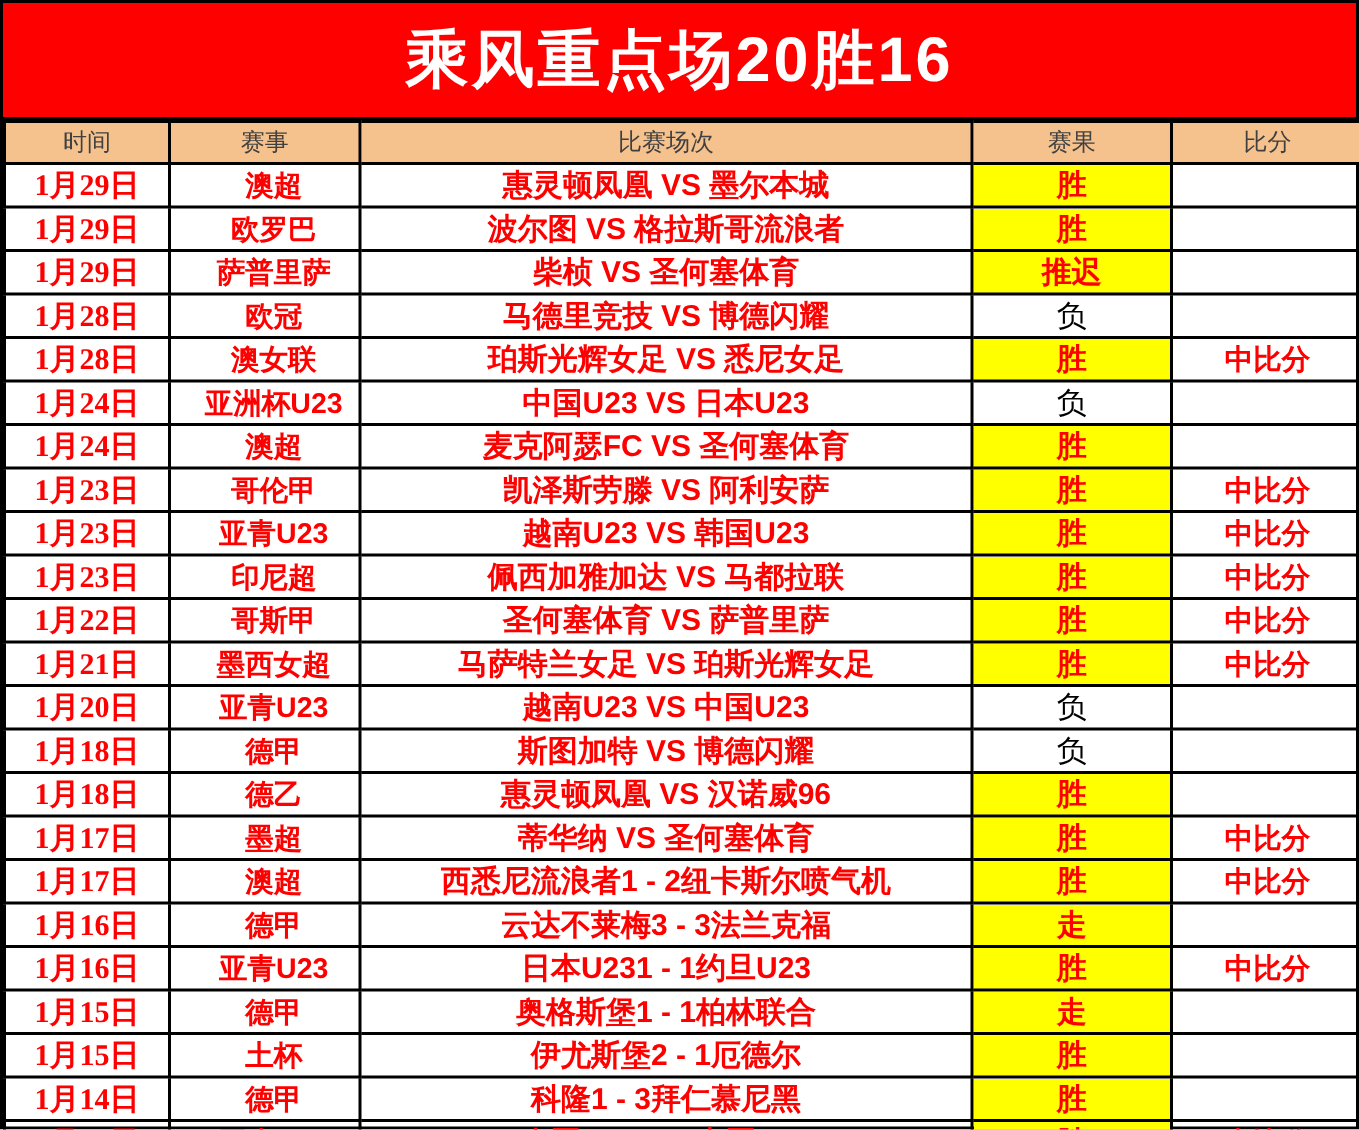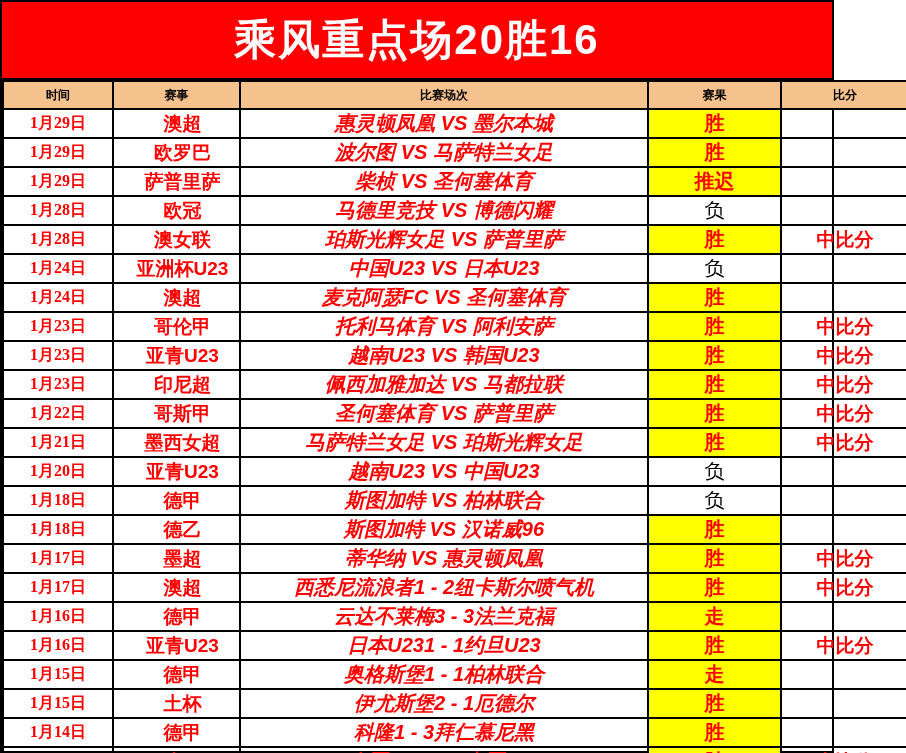--- a/index.html
+++ b/index.html
@@ -11,21 +11,21 @@
     --loss-text:#000000;
     --border:#000000;
   }
   *{margin:0;padding:0;box-sizing:border-box;}
   html,body{background:#ffffff;}
   body{
     width:906px;height:753px;overflow:hidden;
     font-family:"Liberation Sans", sans-serif;
   }
   .page{
-    width:834px;height:753px;
+    width:906px;height:753px;
     border:2px solid var(--border);
     background:#ffffff;
   }
   .title-band{
     height:78px;
     background:var(--banner-bg);
     border-bottom:2px solid var(--border);
     display:flex;align-items:center;justify-content:center;
   }
   .title-band .title-text{
@@ -42,41 +42,40 @@
   table.results th, table.results td{
     border:2px solid var(--border);
     text-align:center;
     vertical-align:middle;
     height:28px;
     overflow:hidden;
     white-space:nowrap;
   }
   table.results th{
     background:var(--header-bg);
-    color:#000000;
-    font-size:12px;
-    font-weight:700;
+    color:#404040;
+    font-size:16px;
+    font-weight:400;
   }
   td.date{
     color:var(--accent-text);
     font-family:"Liberation Serif", serif;
     font-weight:700;
-    font-size:16px;
+    font-size:20px;
   }
   td.league{
     color:var(--accent-text);
     font-weight:700;
     font-size:19px;
     padding-left:12px;
   }
   td.match{
     color:var(--accent-text);
     font-weight:700;
     font-size:20px;
-    font-style:italic;
   }
   td.result{
     font-size:20px;
     font-weight:700;
   }
   td.result.win{
     background:var(--highlight-bg);
     color:var(--accent-text);
   }
   td.result.loss{
@@ -119,63 +118,63 @@
         <tr>
           <td class="date">1月29日</td>
           <td class="league">澳超</td>
           <td class="match">惠灵顿凤凰 VS 墨尔本城</td>
           <td class="result win">胜</td>
           <td class="score"></td>
         </tr>
         <tr>
           <td class="date">1月29日</td>
           <td class="league">欧罗巴</td>
-          <td class="match">波尔图 VS 马萨特兰女足</td>
+          <td class="match">波尔图 VS 格拉斯哥流浪者</td>
           <td class="result win">胜</td>
           <td class="score"></td>
         </tr>
         <tr>
           <td class="date">1月29日</td>
           <td class="league">萨普里萨</td>
           <td class="match">柴桢 VS 圣何塞体育</td>
           <td class="result win">推迟</td>
           <td class="score"></td>
         </tr>
         <tr>
           <td class="date">1月28日</td>
           <td class="league">欧冠</td>
           <td class="match">马德里竞技 VS 博德闪耀</td>
           <td class="result loss">负</td>
           <td class="score"></td>
         </tr>
         <tr>
           <td class="date">1月28日</td>
           <td class="league">澳女联</td>
-          <td class="match">珀斯光辉女足 VS 萨普里萨</td>
+          <td class="match">珀斯光辉女足 VS 悉尼女足</td>
           <td class="result win">胜</td>
           <td class="score">中比分</td>
         </tr>
         <tr>
           <td class="date">1月24日</td>
           <td class="league">亚洲杯U23</td>
           <td class="match">中国U23 VS 日本U23</td>
           <td class="result loss">负</td>
           <td class="score"></td>
         </tr>
         <tr>
           <td class="date">1月24日</td>
           <td class="league">澳超</td>
           <td class="match">麦克阿瑟FC VS 圣何塞体育</td>
           <td class="result win">胜</td>
           <td class="score"></td>
         </tr>
         <tr>
           <td class="date">1月23日</td>
           <td class="league">哥伦甲</td>
-          <td class="match">托利马体育 VS 阿利安萨</td>
+          <td class="match">凯泽斯劳滕 VS 阿利安萨</td>
           <td class="result win">胜</td>
           <td class="score">中比分</td>
         </tr>
         <tr>
           <td class="date">1月23日</td>
           <td class="league">亚青U23</td>
           <td class="match">越南U23 VS 韩国U23</td>
           <td class="result win">胜</td>
           <td class="score">中比分</td>
         </tr>
@@ -203,35 +202,35 @@
         <tr>
           <td class="date">1月20日</td>
           <td class="league">亚青U23</td>
           <td class="match">越南U23 VS 中国U23</td>
           <td class="result loss">负</td>
           <td class="score"></td>
         </tr>
         <tr>
           <td class="date">1月18日</td>
           <td class="league">德甲</td>
-          <td class="match">斯图加特 VS 柏林联合</td>
+          <td class="match">斯图加特 VS 博德闪耀</td>
           <td class="result loss">负</td>
           <td class="score"></td>
         </tr>
         <tr>
           <td class="date">1月18日</td>
           <td class="league">德乙</td>
-          <td class="match">斯图加特 VS 汉诺威96</td>
+          <td class="match">惠灵顿凤凰 VS 汉诺威96</td>
           <td class="result win">胜</td>
           <td class="score"></td>
         </tr>
         <tr>
           <td class="date">1月17日</td>
           <td class="league">墨超</td>
-          <td class="match">蒂华纳 VS 惠灵顿凤凰</td>
+          <td class="match">蒂华纳 VS 圣何塞体育</td>
           <td class="result win">胜</td>
           <td class="score">中比分</td>
         </tr>
         <tr>
           <td class="date">1月17日</td>
           <td class="league">澳超</td>
           <td class="match">西悉尼流浪者1 - 2纽卡斯尔喷气机</td>
           <td class="result win">胜</td>
           <td class="score">中比分</td>
         </tr>

